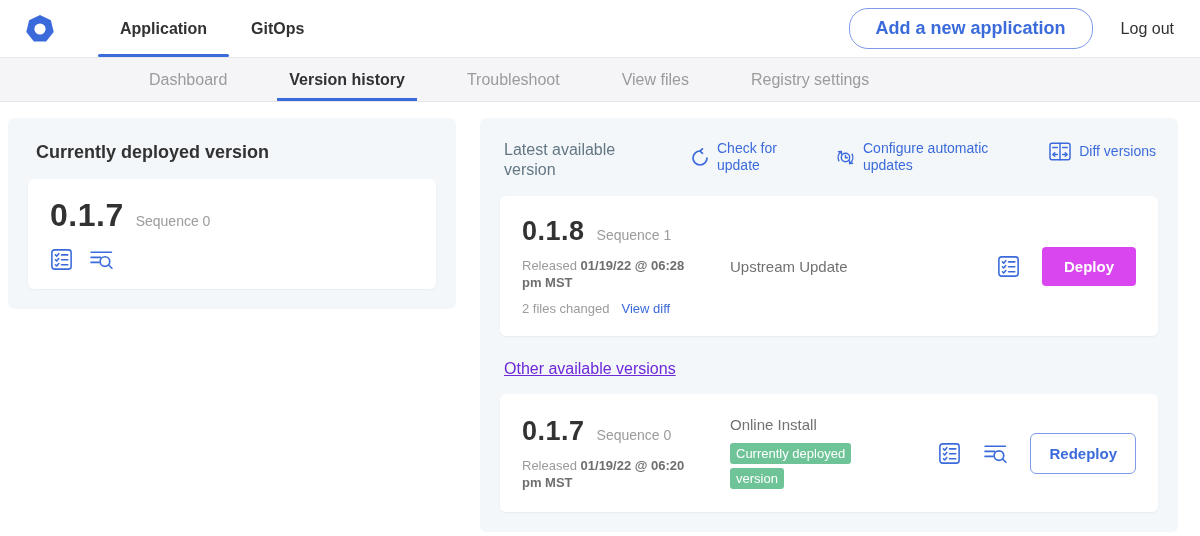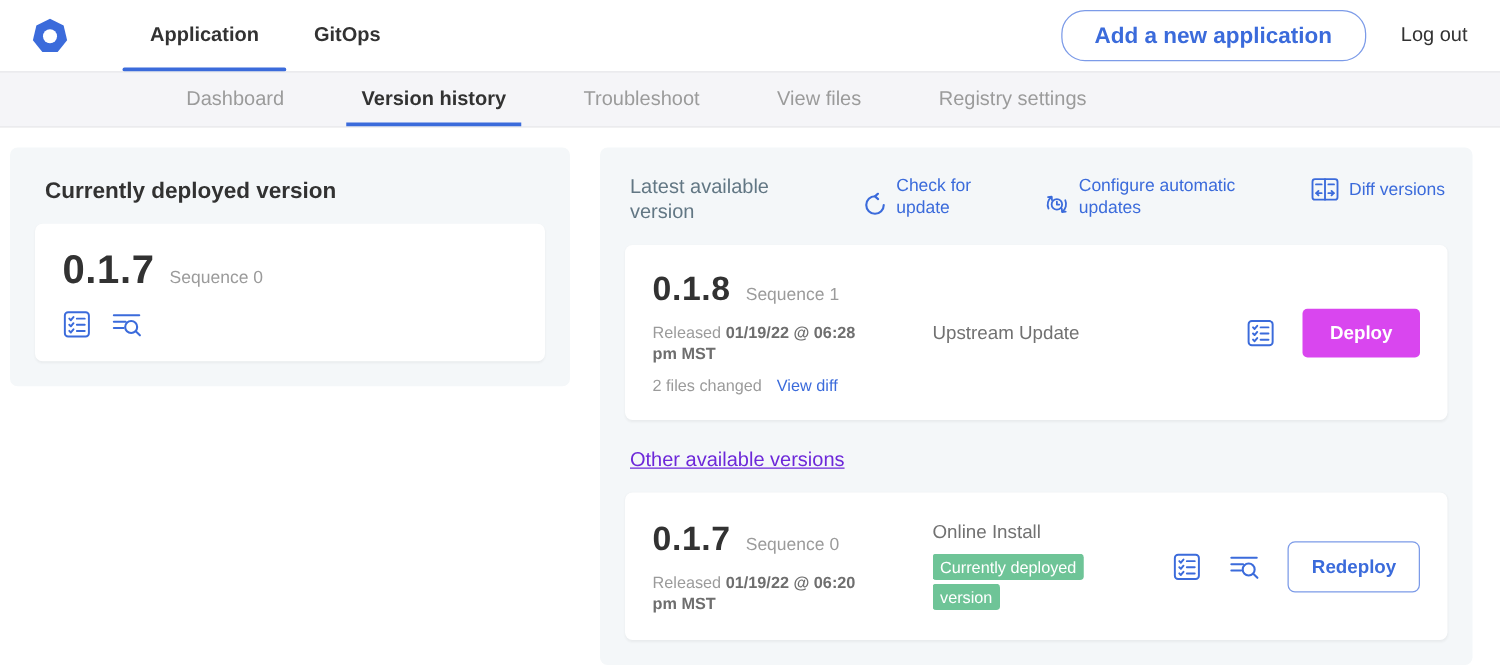--- a/index.html
+++ b/index.html
@@ -100,21 +100,21 @@
   .icon-row { display: flex; gap: 16px; margin-top: 14px; }
   .icon-btn { cursor: pointer; display: inline-flex; }
   .icon-btn svg { display: block; }
 
   .right-panel { flex: 1; min-height: 414px; }
   .latest-header { display: flex; align-items: flex-start; padding: 2px 2px 0 4px; }
   .latest-title { width: 128px; font-size: 16px; color: #627784; line-height: 20px; }
   .header-actions { display: flex; margin-left: 58px; gap: 46px; }
   .link-action {
     display: flex;
-    align-items: flex-end;
+    align-items: center;
     gap: 7px;
     color: #3B6BDB;
     font-size: 14px;
     font-weight: 500;
     line-height: 17px;
     cursor: pointer;
   }
   .link-action svg { margin-top: 1px; flex: none; }
   .diff-action { margin-left: auto; align-items: center; }
   .wrap-70 { width: 72px; }
@@ -126,21 +126,21 @@
     align-items: center;
     padding: 20px 22px;
     min-height: 118px;
   }
   .vc-left { width: 196px; flex: none; }
   .vc-left .ver-num { font-size: 27px; }
   .released-line { margin-top: 10px; font-size: 13px; color: #9B9B9B; line-height: 17px; width: 185px; }
   .released-date { font-weight: 700; color: #6E6E6E; }
   .files-line { margin-top: 10px; font-size: 13px; color: #9B9B9B; display: flex; align-items: center; }
   .view-diff { color: #3B6BDB; font-weight: 500; margin-left: 12px; cursor: pointer; }
-  .vc-mid { margin-left: 28px; font-size: 15px; color: #717171; width: 170px; }
+  .vc-mid { margin-left: 12px; font-size: 15px; color: #717171; width: 170px; }
   .badge-wrap { margin-top: 8px; width: 142px; line-height: 24px; }
   .deployed-badge {
     display: inline;
     background: #6EC497;
     color: #fff;
     font-size: 13px;
     font-weight: 500;
     padding: 3px 6px;
     border-radius: 3px;
     -webkit-box-decoration-break: clone;

